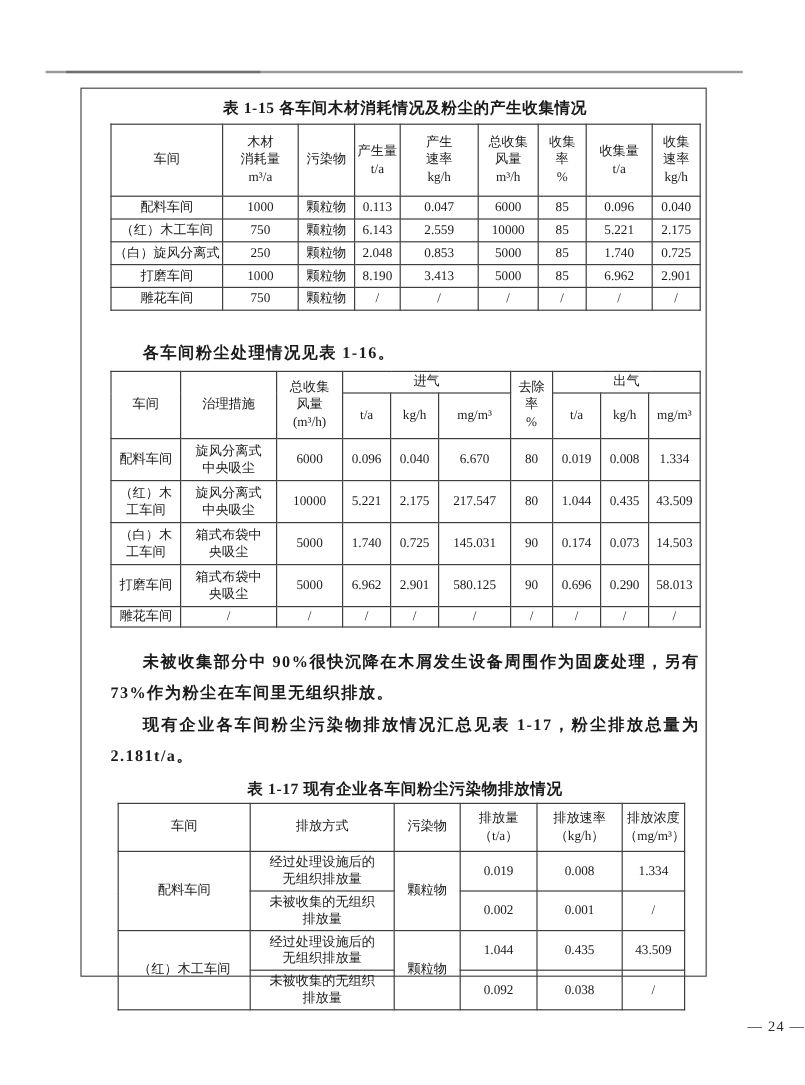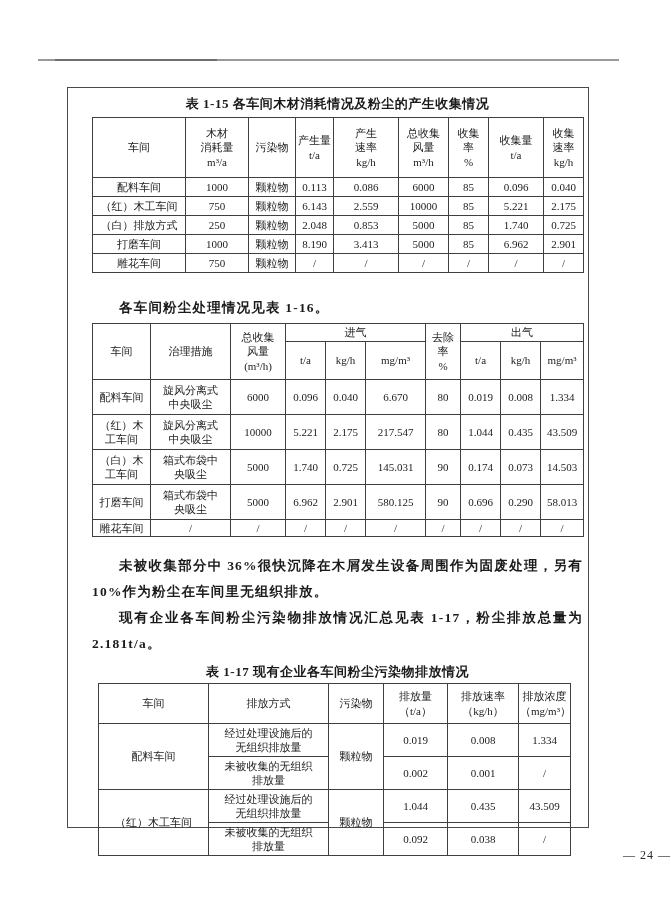--- a/index.html
+++ b/index.html
@@ -13,21 +13,21 @@
   }
   .artifact-line {
     position: absolute; top: 59px; left: 38px;
     width: 581px; height: 2px; background: #9a9a9a;
   }
   .artifact-line-dark {
     position: absolute; top: 59px; left: 55px;
     width: 162px; height: 2px; background: #6f6f6f;
   }
   .page-frame {
-    position: absolute; left: 67px; top: 87px;
+    position: absolute; left: 67px; top: 73px;
     width: 522px; height: 741px;
     border: 1px solid #4a4a4a;
     box-sizing: border-box;
     padding: 5px 5px 0 24px;
   }
   .tbl-caption {
     text-align: center; font-weight: bold;
     font-size: 13px; line-height: 18px;
     letter-spacing: 0.5px;
   }
@@ -115,39 +115,39 @@
 速率
 kg/h</th>
       </tr>
     </thead>
     <tbody>
       <tr>
         <td>配料车间</td>
         <td>1000</td>
         <td>颗粒物</td>
         <td>0.113</td>
-        <td>0.086</td>
+        <td>0.047</td>
         <td>6000</td>
         <td>85</td>
         <td>0.096</td>
         <td>0.040</td>
       </tr>
       <tr>
         <td>（红）木工车间</td>
         <td>750</td>
         <td>颗粒物</td>
         <td>6.143</td>
         <td>2.559</td>
         <td>10000</td>
         <td>85</td>
         <td>5.221</td>
         <td>2.175</td>
       </tr>
       <tr>
-        <td>（白）排放方式</td>
+        <td>（白）旋风分离式</td>
         <td>250</td>
         <td>颗粒物</td>
         <td>2.048</td>
         <td>0.853</td>
         <td>5000</td>
         <td>85</td>
         <td>1.740</td>
         <td>0.725</td>
       </tr>
       <tr>
@@ -276,21 +276,21 @@
         <td>/</td>
         <td>/</td>
         <td>/</td>
         <td>/</td>
         <td>/</td>
         <td>/</td>
       </tr>
     </tbody>
   </table>
 
-  <p class="para p2">未被收集部分中 36%很快沉降在木屑发生设备周围作为固废处理，另有 10%作为粉尘在车间里无组织排放。</p>
+  <p class="para p2">未被收集部分中 90%很快沉降在木屑发生设备周围作为固废处理，另有 73%作为粉尘在车间里无组织排放。</p>
   <p class="para p3">现有企业各车间粉尘污染物排放情况汇总见表 1-17，粉尘排放总量为 2.181t/a。</p>
 
   <div class="tbl-caption cap17">表 1-17 现有企业各车间粉尘污染物排放情况</div>
 
   <table id="t17">
     <colgroup>
       <col style="width:110px">
         <col style="width:120px">
         <col style="width:55px">
       <col style="width:64px">

